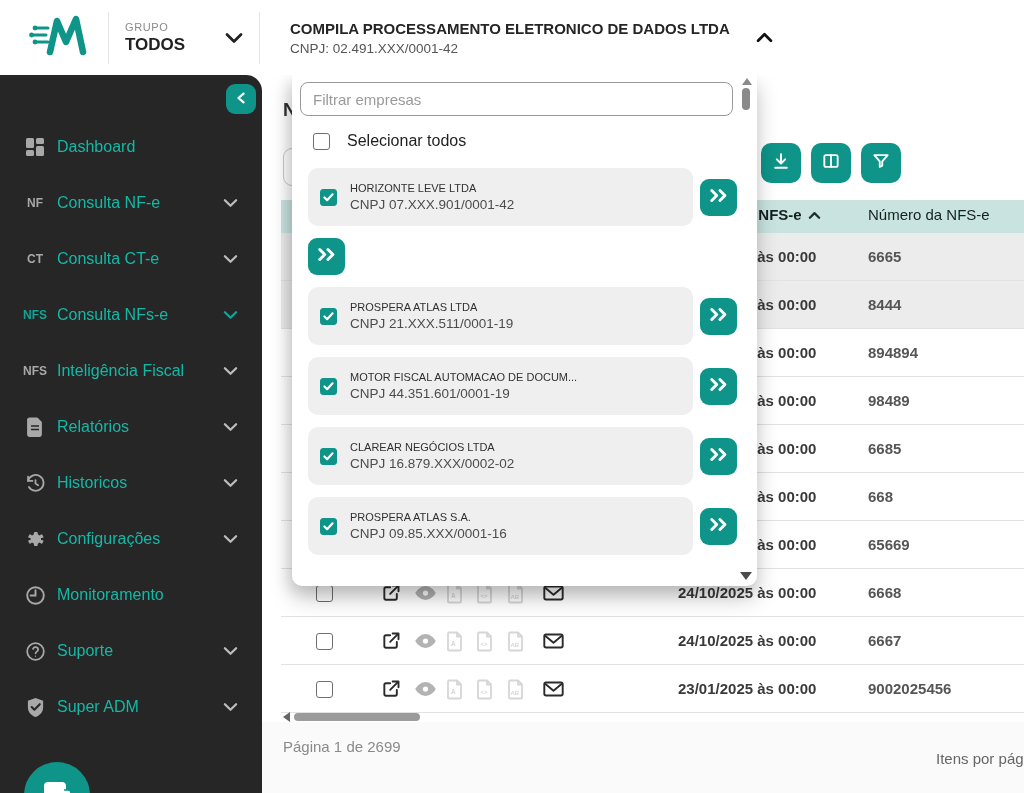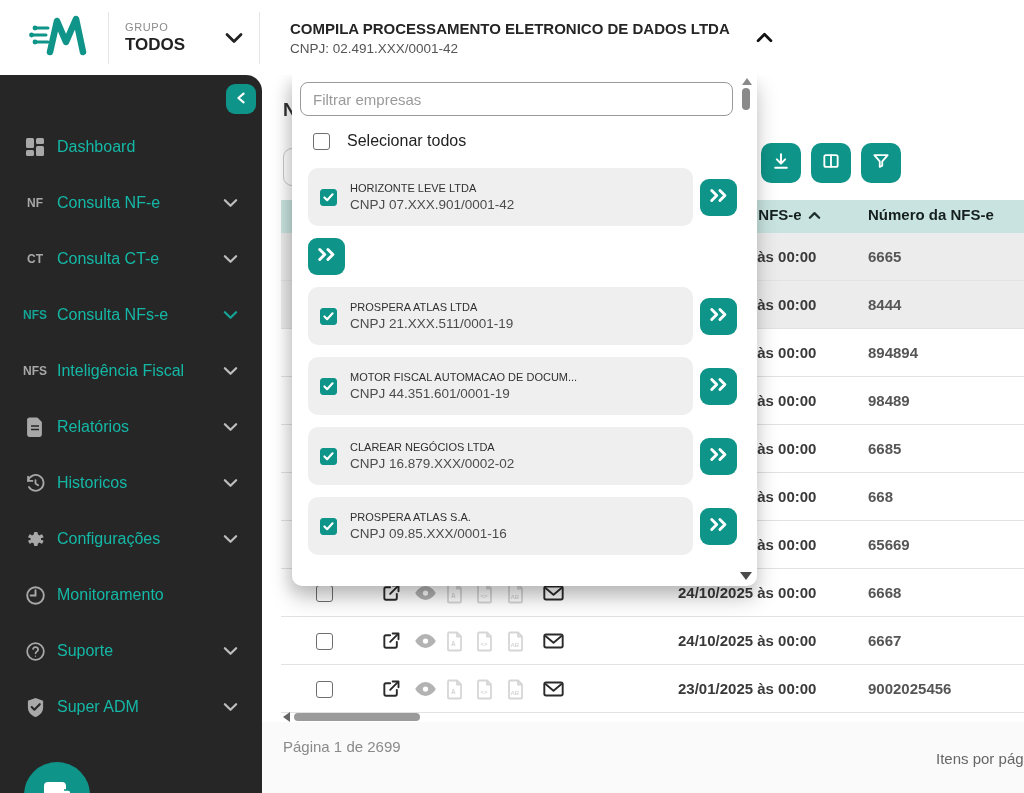--- a/index.html
+++ b/index.html
@@ -39,21 +39,21 @@
   
   .main{position:absolute;left:262px;top:75px;right:0;bottom:0;background:#fff;z-index:10;}
   .page-title{position:absolute;left:21px;top:24px;font-size:19px;font-weight:600;color:#333;white-space:nowrap;}
   .tbl-search{position:absolute;left:21px;top:73px;width:300px;height:38px;border:1.5px solid #c9c9c9;
               border-radius:9px;background:#fff;box-sizing:border-box;}
   .toolbar-btn{position:absolute;top:68px;width:40px;height:40px;background:#0e9488;border-radius:10px;
                display:flex;align-items:center;justify-content:center;}
   .thead{position:absolute;left:19px;right:0;top:125px;height:33px;background:#c9e4e0;}
   .col-date{position:absolute;left:438px;top:131px;display:flex;align-items:center;gap:6px;
             font-size:15px;font-weight:700;color:#15201e;white-space:nowrap;}
-  .col-number{position:absolute;left:606px;top:131px;font-size:15px;font-weight:700;color:#15201e;white-space:nowrap;}
+  .col-number{position:absolute;left:606px;top:131px;font-size:15px;font-weight:400;color:#15201e;white-space:nowrap;}
   .rows{position:absolute;left:19px;right:0;top:158px;}
   .trow{height:48px;position:relative;border-bottom:1px solid #e2e2e2;box-sizing:border-box;background:#fff;}
   .trow.shaded{background:#ececec;}
   .trow .rcb{position:absolute;left:35px;top:16px;}
   .trow .ric{position:absolute;top:13px;width:22px;height:22px;display:flex;align-items:center;justify-content:center;}
   .trow .rdate{position:absolute;left:397px;top:15px;font-size:15px;font-weight:600;color:#3a3a3a;white-space:nowrap;}
   .trow .rnum{position:absolute;left:587px;top:15px;font-size:15px;font-weight:600;color:#555;white-space:nowrap;}
   .hscroll-arrow{position:absolute;left:21px;top:637px;width:0;height:0;
                  border-top:5px solid transparent;border-bottom:5px solid transparent;border-right:7px solid #666;}
   .hscroll-thumb{position:absolute;left:32px;top:638px;width:126px;height:8px;border-radius:4px;background:#9b9b9b;}

